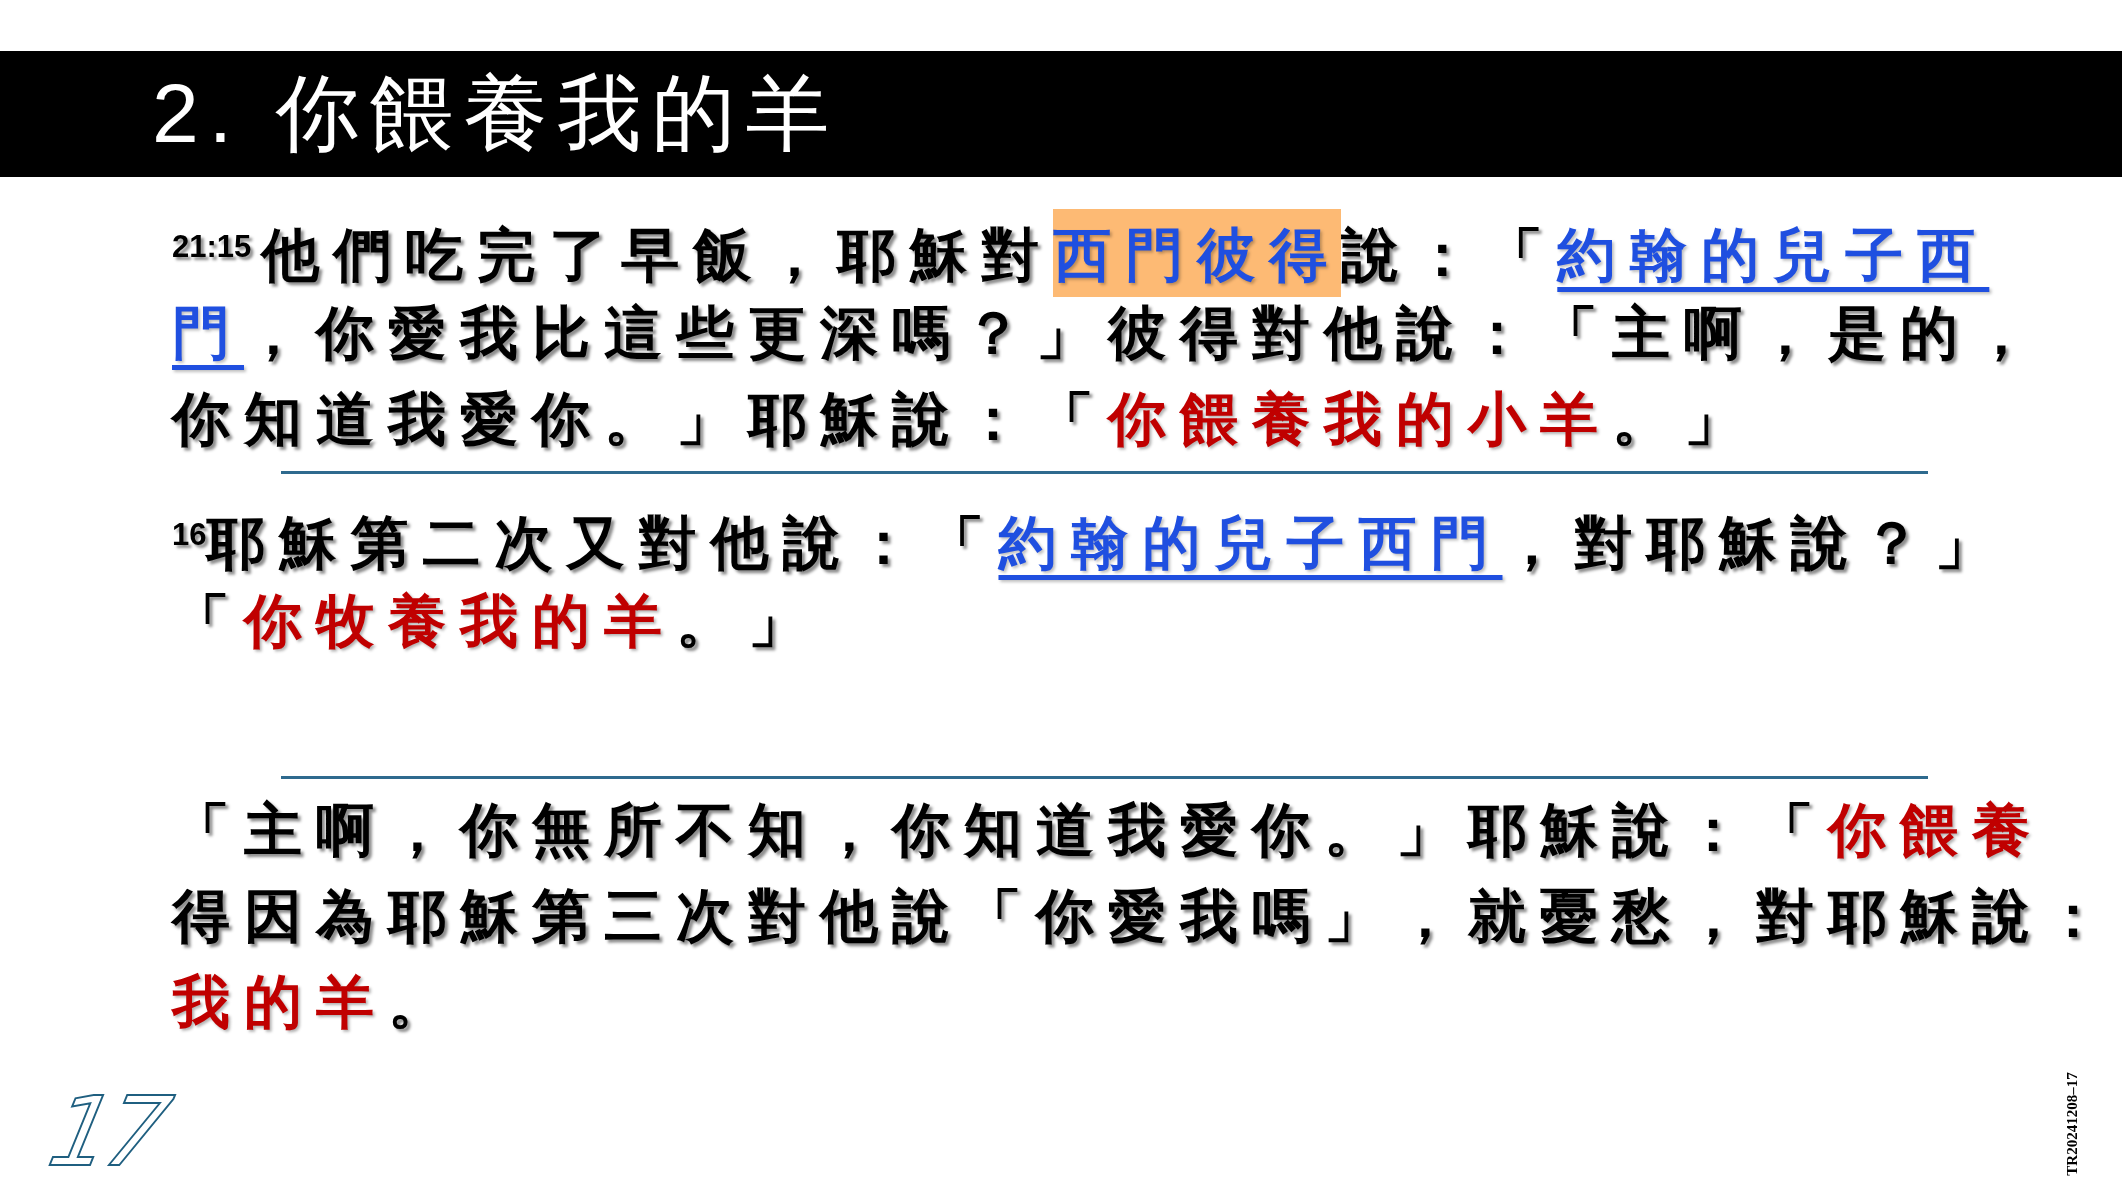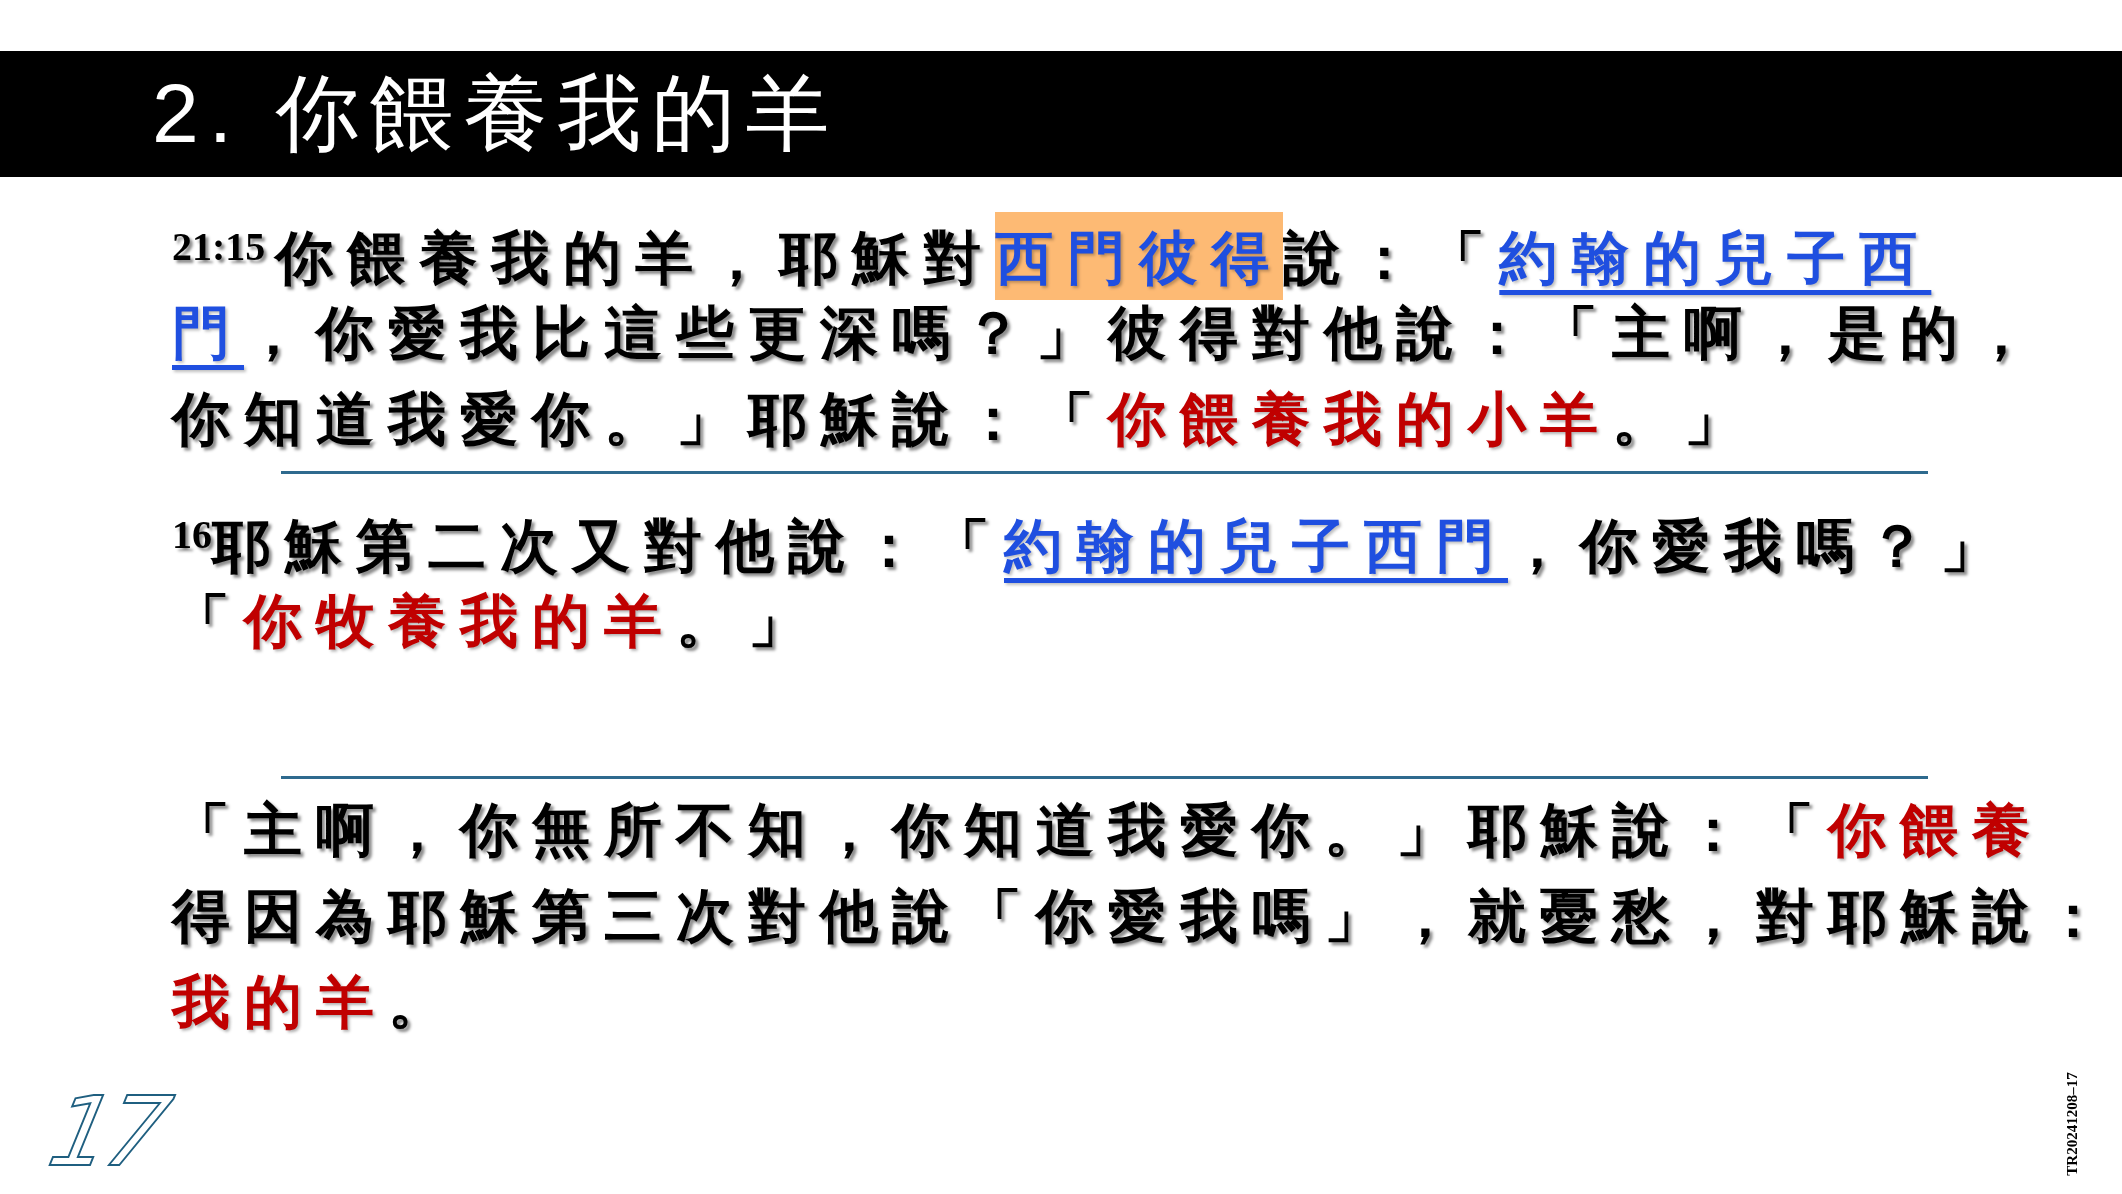--- a/index.html
+++ b/index.html
@@ -19,22 +19,22 @@
     font-family: Liberation Sans, sans-serif;
   }
   .verse {
     position: absolute; left: 172px; width: 1900px;
     color: #000; font-size: 58px; letter-spacing: 14px;
     font-weight: bold; white-space: nowrap;
     text-shadow: 3px 3px 3px rgba(0,0,0,0.45);
   }
   .line { height: 86px; line-height: 86px; display: block; }
   .vnum {
-    font-family: Liberation Serif, serif;
-    font-size: 40px; font-weight: bold; letter-spacing: 0;
+    font-family: Liberation Sans, sans-serif;
+    font-size: 31px; font-weight: bold; letter-spacing: 0;
     vertical-align: 18px; margin-right: 10px;
   }
   .blue { color: #1f4fe0; text-decoration: underline; text-decoration-thickness: 5px; text-underline-offset: 12px; text-shadow: 2px 2px 3px rgba(0,0,0,0.25); }
   .blue-nul { color: #1f4fe0; text-shadow: 2px 2px 3px rgba(0,0,0,0.25); }
   .red { color: #c00000; text-shadow: 2px 2px 3px rgba(0,0,0,0.3); }
   .hl { background: #fdba74; padding: 12px 0 8px 0; }
   .divider {
     position: absolute; height: 3px; background: #2e6a8e;
   }
   .page-num {
@@ -55,35 +55,35 @@
   }
 </style>
 </head>
 <body>
 
 <div class="title-bar"></div>
 <div class="title-text">2. 你餵養我的羊</div>
 
 <div class="verse" style="top:204px;">
   <span class="line">
-    <span class="vnum">21:15</span><span>你餵養我的羊，耶穌對</span><span class="hl blue-nul">西門彼得</span><span>說：「</span><span class="blue">約翰的兒子西</span>
+    <span class="vnum">21:15</span><span>他們吃完了早飯，耶穌對</span><span class="hl blue-nul">西門彼得</span><span>說：「</span><span class="blue">約翰的兒子西</span>
   </span>
   <span class="line">
     <span class="blue">門</span><span>，你愛我比這些更深嗎？」彼得對他說：「主啊，是的，</span>
   </span>
   <span class="line">
     <span>你知道我愛你。」耶穌說：「</span><span class="red">你餵養我的小羊</span><span>。」</span>
   </span>
 </div>
 
 <div class="divider" style="left:281px; top:471px; width:1647px;"></div>
 
 <div class="verse" style="top:492px;">
   <span class="line">
-    <span class="vnum" style="margin-right:0;">16</span><span>耶穌第二次又對他說：「</span><span class="blue">約翰的兒子西門</span><span>，你愛我嗎？」</span>
+    <span class="vnum" style="margin-right:0;">16</span><span>耶穌第二次又對他說：「</span><span class="blue">約翰的兒子西門</span><span>，對耶穌說？」</span>
   </span>
   <span class="line">
     <span>「</span><span class="red">你牧養我的羊</span><span>。」</span>
   </span>
 </div>
 
 <div class="divider" style="left:281px; top:776px; width:1647px;"></div>
 
 <div class="verse" style="top:787px;">
   <span class="line">

